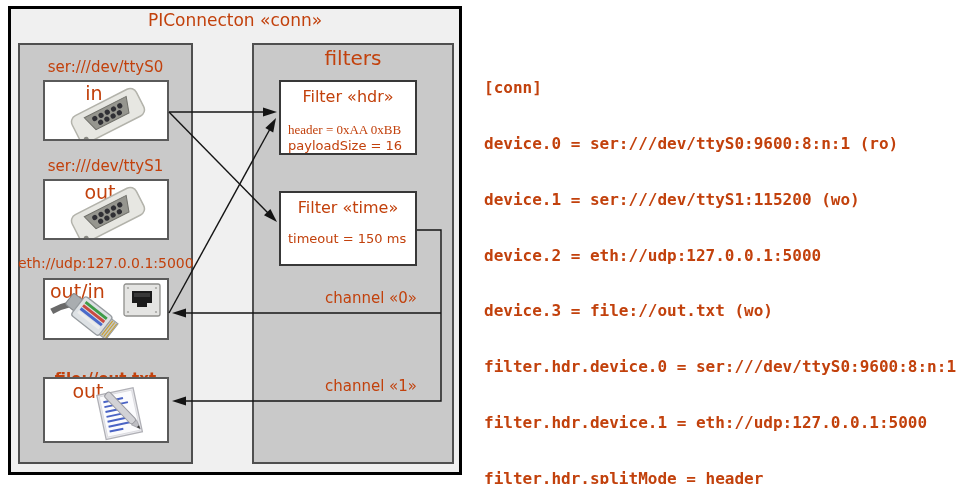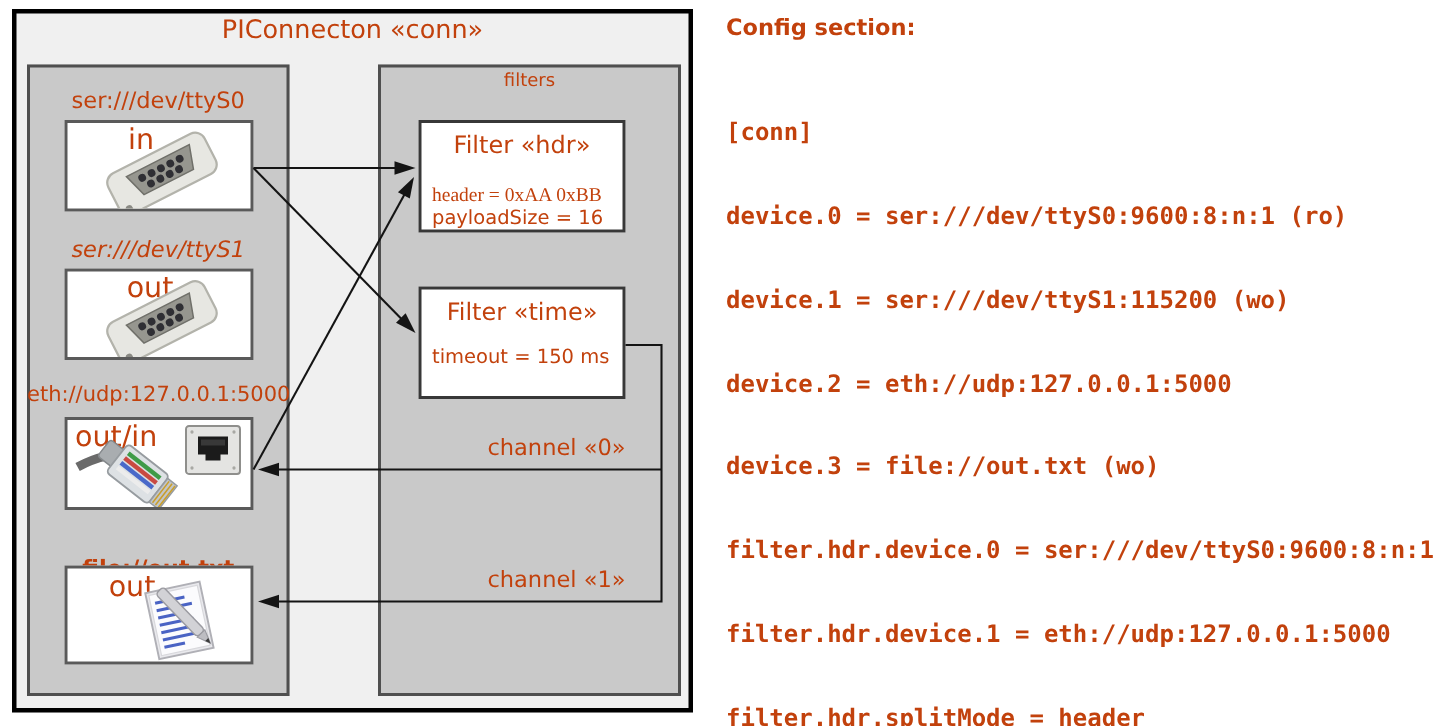--- a/index.html
+++ b/index.html
@@ -8,26 +8,26 @@
   .abs{position:absolute;box-sizing:border-box;}
 
   
   .outer-box{left:8px;top:6px;width:454px;height:469px;border:3px solid #000;background:#f0f0f0;}
   .diagram-title{left:8px;top:10px;width:454px;text-align:center;font-size:17px;line-height:20px;}
 
   
   .panel{background:#c9c9c9;border:2px solid #4f4f4f;}
   .left-panel{left:18px;top:43px;width:175px;height:421px;}
   .right-panel{left:252px;top:43px;width:202px;height:421px;}
-  .filters-title{left:252px;top:46px;width:202px;text-align:center;font-size:12px;}
+  .filters-title{left:252px;top:46px;width:202px;text-align:center;font-size:20px;}
 
   
   .dev-label{left:18px;width:175px;text-align:center;font-size:15px;line-height:17px;}
   .dev-label-1{top:59px;}
-  .dev-label-2{top:158px;font-style:italic;}
+  .dev-label-2{top:158px;}
   .dev-label-3{top:255px;font-size:14px;}
   .dev-label-4{top:371px;font-weight:bold;}
 
   
   .dev-box{left:43px;width:126px;background:#ffffff;border:2px solid #5a5a5a;overflow:hidden;}
   .dev-box-1{top:80px;height:61px;}
   .dev-box-2{top:179px;height:61px;}
   .dev-box-3{top:278px;height:62px;}
   .dev-box-4{top:377px;height:66px;}
   .dir{position:absolute;font-size:19px;line-height:21px;white-space:nowrap;}
@@ -193,21 +193,20 @@
     </g>
     <g fill="#141414" stroke="none">
       <polygon points="277,112 263,107.5 263,116.5"></polygon>
       <polygon points="277,222 264,215.2 270.4,208.9"></polygon>
       <polygon points="276,118 273.2,132.4 265.3,128.1"></polygon>
       <polygon points="172,313 186,308.5 186,317.5"></polygon>
       <polygon points="172,401 186,396.5 186,405.5"></polygon>
     </g>
   </svg>
 
-  <div class="abs config-heading">Config section:</div>
   <div class="abs config-body">
     <div class="config-line">[conn]</div>
     <div class="config-line">device.0 = ser:///dev/ttyS0:9600:8:n:1 (ro)</div>
     <div class="config-line">device.1 = ser:///dev/ttyS1:115200 (wo)</div>
     <div class="config-line">device.2 = eth://udp:127.0.0.1:5000</div>
     <div class="config-line">device.3 = file://out.txt (wo)</div>
     <div class="config-line">filter.hdr.device.0 = ser:///dev/ttyS0:9600:8:n:1</div>
     <div class="config-line">filter.hdr.device.1 = eth://udp:127.0.0.1:5000</div>
     <div class="config-line">filter.hdr.splitMode = header</div>
     

